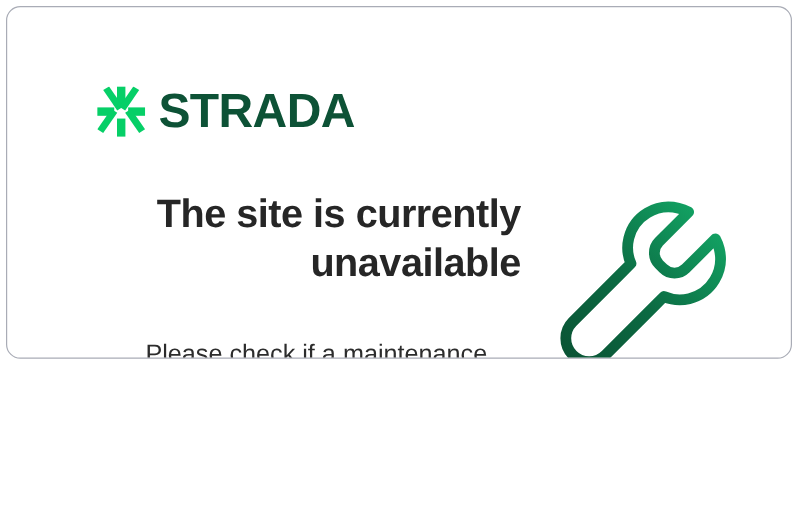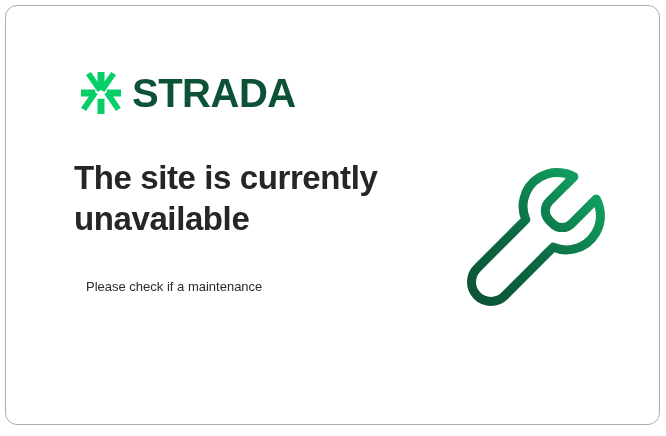--- a/index.html
+++ b/index.html
@@ -21,26 +21,27 @@
     height: 436px;
     background: #ffffff;
   }
 
   
   .card {
     position: absolute;
     left: 5px;
     top: 5px;
     width: 655px;
-    height: 420px;
+    height: 294px;
     box-sizing: border-box;
     background: #ffffff;
     border: 1px solid #a9acb6;
     border-radius: 12px;
     overflow: hidden;
+    text-align: right;
   }
 
   
   .brand {
     position: absolute;
     left: 75px;
     top: 66px;
     display: flex;
     align-items: center;
     gap: 11px;
@@ -56,39 +57,39 @@
     font-weight: bold;
     letter-spacing: -0.5px;
     line-height: 1;
     color: #0d5236;
     white-space: nowrap;
   }
 
   
   .headline {
     position: absolute;
-    left: 68px;
+    left: 88px;
     top: 152px;
     width: 340px;
     margin: 0;
     font-size: 33px;
     font-weight: bold;
     line-height: 1.24;
     letter-spacing: -0.4px;
     color: #262626;
   }
 
   
   .body-copy {
     position: absolute;
     left: 80px;
     top: 268px;
     width: 320px;
     margin: 0;
-    font-size: 13px;
+    font-size: 21px;
     font-weight: normal;
     line-height: 2.05;
     color: #2c2c2c;
   }
   .body-copy .line {
     display: block;
     white-space: nowrap;
   }
 
   

